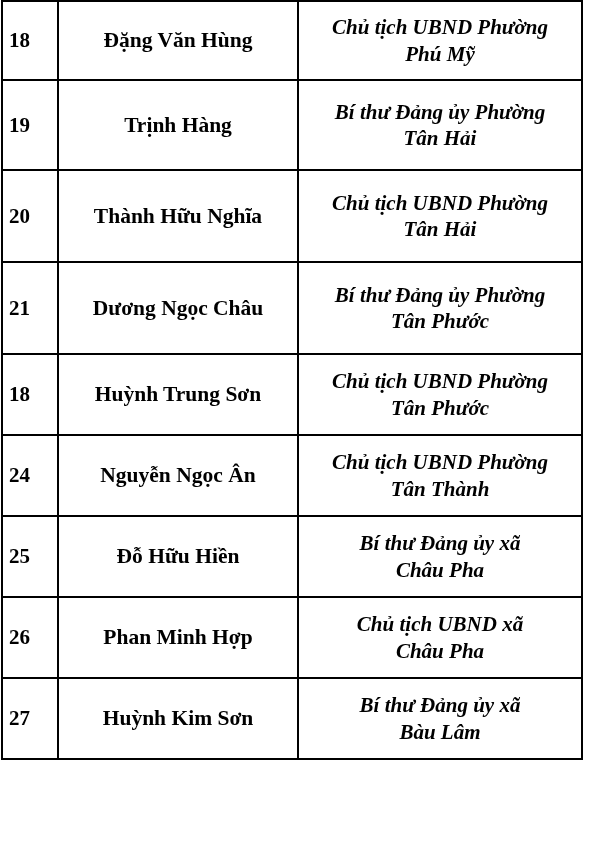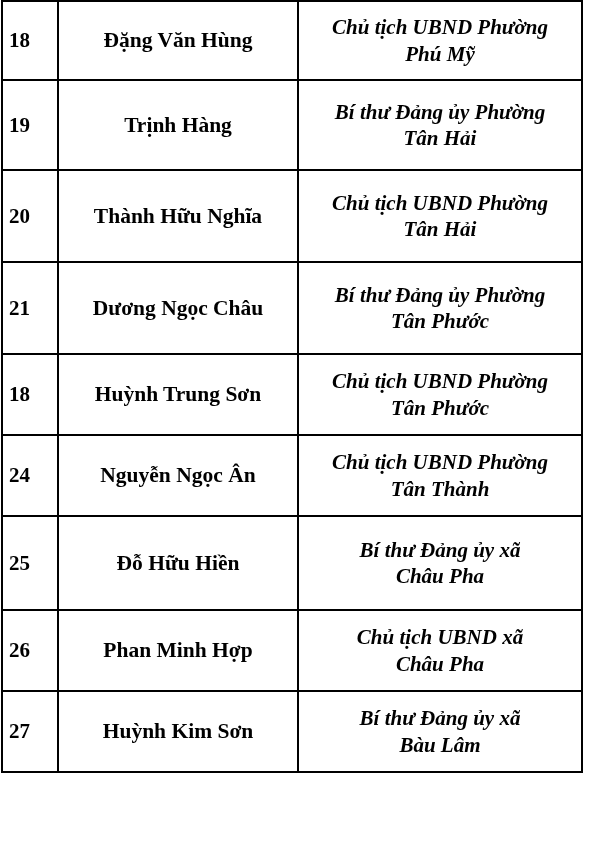--- a/index.html
+++ b/index.html
@@ -111,21 +111,21 @@
 
       <tr style="height:81px">
         <td class="num">24</td>
         <td class="name">Nguyễn Ngọc Ân</td>
         <td class="role">
           <span class="role-line">Chủ tịch UBND Phường</span>
           <span class="role-line">Tân Thành</span>
         </td>
       </tr>
 
-      <tr style="height:94px">
+      <tr style="height:81px">
         <td class="num">25</td>
         <td class="name">Đỗ Hữu Hiền</td>
         <td class="role">
           <span class="role-line">Bí thư Đảng ủy xã</span>
           <span class="role-line">Châu Pha</span>
         </td>
       </tr>
 
       <tr style="height:81px">
         <td class="num">26</td>

